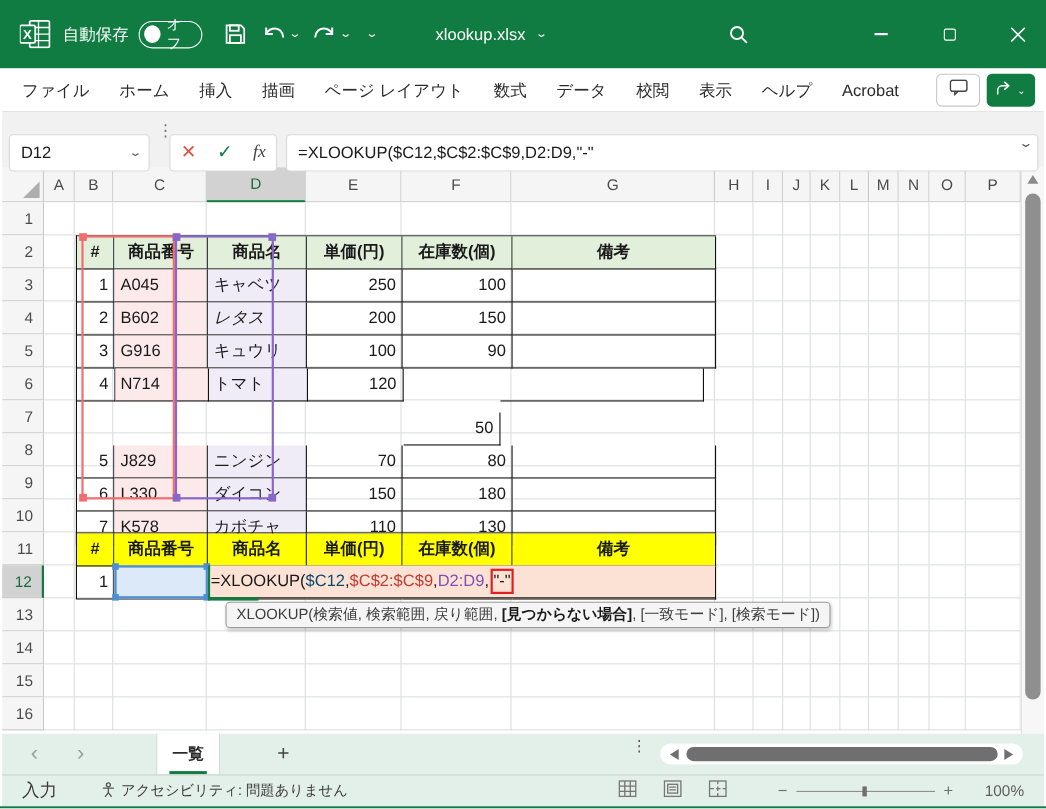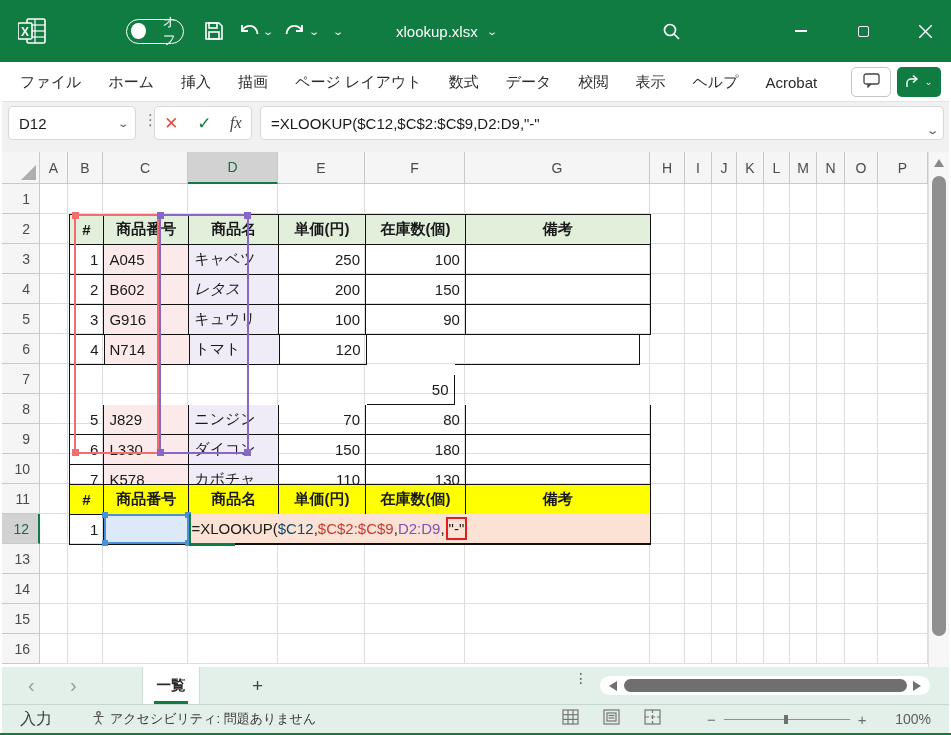--- a/index.html
+++ b/index.html
@@ -15,38 +15,38 @@
   .edge { position:absolute; background:#107C41; z-index: 60; }
   .edge-l { left:0; top:62; width:2px; bottom:0; }
   .edge-r { right:0; top:62; width:2px; bottom:0; }
   .edge-b { left:0; right:0; bottom:0; height:2px; }
 
   
   .titlebar { position:absolute; left:0; top:0; width:951px; height:62px; background:#107C41; color:#fff; z-index:50; }
   .titlebar .abs { top:0; height:62px; display:flex; align-items:center; }
   .t-label { font-size:15px; color:#fff; }
   .autosave-toggle { left:126px; }
-  .pill { width:58px; height:25px; border:1.6px solid #fff; border-radius:13px; display:flex; align-items:center; padding:0 7px 0 4px; gap:6px;text-align:right; }
+  .pill { width:58px; height:25px; border:1.6px solid #fff; border-radius:13px; display:flex; align-items:center; padding:0 7px 0 4px; gap:6px; }
   .pill .knob { width:16px; height:16px; border-radius:50%; background:#fff; }
   .pill .t-state { font-size:13px; }
   .tb-btn svg { display:block; }
   .chev { font-size:10px; color:#fff; transform:scaleX(1.4); }
   .win-glyph { justify-content:center; width:30px; }
 
   
   .ribbon { position:absolute; left:2px; top:62px; width:947px; height:40px; background:#fff; border-bottom:1px solid #E3E3E3; z-index:40; }
   .tabs { position:absolute; left:18px; top:0; height:40px; display:flex; align-items:center; gap:27px; }
   .rtab { font-size:15px; color:#2b2b2b; white-space:nowrap; cursor:default; }
   .ribbon-right { position:absolute; right:8px; top:5px; display:flex; gap:6px; align-items:center; }
   .comment-btn { width:40px; height:30px; border:1px solid #c6c6c6; border-radius:5px; background:#fff; display:flex; align-items:center; justify-content:center; }
   .share-btn { width:44px; height:30px; border-radius:5px; background:#107C41; display:flex; align-items:center; justify-content:center; gap:3px; color:#fff; }
 
   
   .fbar { position:absolute; left:2px; top:102px; width:947px; height:50px; background:#F1F1F1; z-index:40; }
-  .fbox { position:absolute; top:4px; height:34px; background:#fff; border:1px solid #D9D9D9; border-radius:4px; display:flex; align-items:center; }
+  .fbox { position:absolute; top:20px; height:34px; background:#fff; border:1px solid #D9D9D9; border-radius:4px; display:flex; align-items:center; }
   .namebox { left:6px; width:128px; padding-left:10px; font-size:15px; }
   .namebox .nb-chev { position:absolute; right:8px; color:#555; font-size:10px; transform:scaleX(1.5); }
   .fbar-dots { position:absolute; left:141px; top:14px; color:#777; font-size:15px; letter-spacing:0; line-height:7px; }
   .opsbox { left:152px; width:98px; justify-content:space-around; }
   .cancel-x { color:#DF5348; font-size:17px; font-weight:bold; }
   .enter-ck { color:#107C41; font-size:17px; font-weight:bold; }
   .fx { font-family:"Liberation Serif", serif; font-style:italic; font-size:16px; color:#444; }
   .formulabox { left:258px; width:684px; padding-left:10px; font-size:15px; white-space:nowrap; overflow:hidden; }
   .fb-chev { position:absolute; right:12px; top:22px; color:#555; font-size:11px; transform:scaleX(1.5); }
 
@@ -139,20 +139,23 @@
     <svg width="28" height="26" viewBox="0 0 28 26">
       <rect x="9" y="1" width="18" height="24" rx="1.5" fill="none" stroke="#fff" stroke-width="1.6"></rect>
       <line x1="9" y1="7" x2="27" y2="7" stroke="#fff" stroke-width="1.2"></line>
       <line x1="9" y1="13" x2="27" y2="13" stroke="#fff" stroke-width="1.2"></line>
       <line x1="9" y1="19" x2="27" y2="19" stroke="#fff" stroke-width="1.2"></line>
       <line x1="17" y1="1" x2="17" y2="25" stroke="#fff" stroke-width="1.2"></line>
       <rect x="0" y="5" width="14" height="16" rx="1.5" fill="#107C41" stroke="#fff" stroke-width="1.6"></rect>
       <text x="7" y="17.5" text-anchor="middle" fill="#fff" font-size="12" font-weight="bold" font-family="Liberation Sans, sans-serif">X</text>
     </svg>
   </div>
+  <div class="abs" style="left:57px">
+      <span class="t-label">自動保存</span>
+    </div>
   <div class="abs autosave-toggle">
     <div class="pill">
       <span class="knob"></span>
       <span class="t-state t-label">オフ</span>
     </div>
   </div>
   <div class="abs tb-btn" style="left:204px">
     <svg width="20" height="20" viewBox="0 0 20 20" fill="none" stroke="#fff" stroke-width="1.6">
       <path d="M2 2 h13 l3 3 v13 h-16 z"></path>
       <rect x="5" y="2" width="8" height="5"></rect>
@@ -437,20 +440,23 @@
         <span class="fpart-black">=XLOOKUP(</span>
         <span class="fpart-blue">$C12</span>
         <span class="fpart-black">,</span>
         <span class="fpart-red">$C$2:$C$9</span>
         <span class="fpart-black">,</span>
         <span class="fpart-purple">D2:D9</span>
         <span class="fpart-black">,</span>
         <span class="fpart-black fpart-boxed">"-"</span>
       </div>
 
+    <div class="ftip">
+      <span><span>XLOOKUP(検索値, 検索範囲, 戻り範囲, </span><b>[見つからない場合]</b><span>, [一致モード], [検索モード])</span></span>
+    </div>
   </div>
 </div>
 
 <div class="vscroll">
   <div class="vs-up"></div>
   <div class="vs-thumb"></div>
 </div>
 
 <div class="sheetbar">
   <div class="nav-ar" style="left:26px">‹</div>

